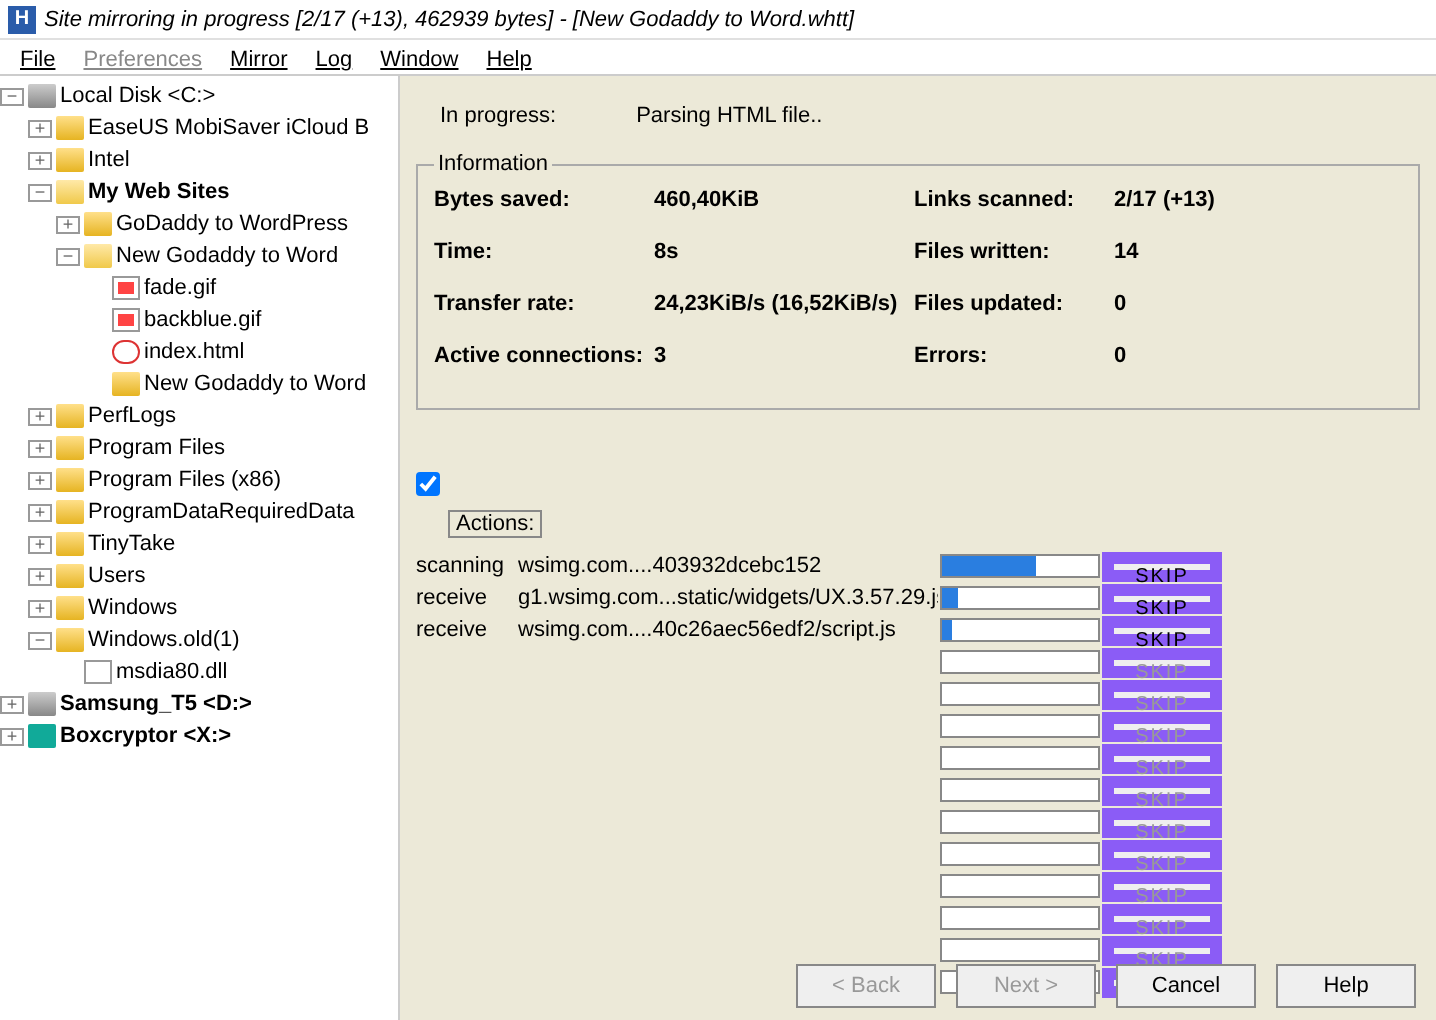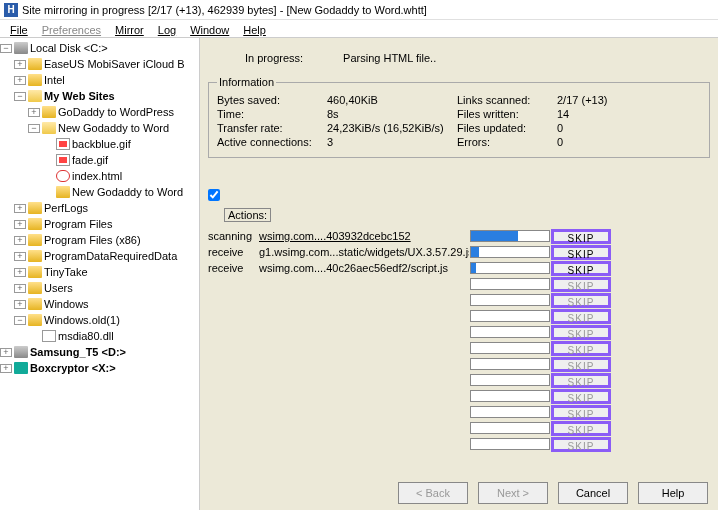--- a/index.html
+++ b/index.html
@@ -1,19 +1,19 @@
 <!DOCTYPE html>
 <html><head>
 <meta charset="utf-8">
 <style>
 * { box-sizing: border-box; margin: 0; padding: 0; }
 body { font-family: "Segoe UI", Tahoma, sans-serif; font-size: 11px; color: #000; background: #fff; width: 718px; height: 510px; overflow: hidden; }
 .titlebar { height: 20px; display: flex; align-items: center; padding: 0 4px; background: #fff; border-bottom: 1px solid #e0e0e0; }
 .titlebar .icon { width: 14px; height: 14px; background: #2a5caa; color: #fff; font-weight: bold; font-size: 10px; display: flex; align-items: center; justify-content: center; margin-right: 4px; }
-.titlebar .title { font-size: 11px; }
+.titlebar .title { font-size: 11px; font-style: italic; }
 .menubar { height: 18px; display: flex; align-items: flex-end; padding: 0 4px; gap: 2px; border-bottom: 1px solid #ccc; }
 .menubar .item { padding: 1px 6px; cursor: pointer; }
 .menubar .item.disabled { color: #888; }
 .menubar .item .ul { text-decoration: underline; }
 .main { display: flex; height: calc(510px - 38px); }
 .tree { width: 200px; border-right: 1px solid #ccc; padding: 2px 0; overflow: hidden; }
 .node { display: flex; align-items: center; height: 16px; white-space: nowrap; }
 .tw { width: 12px; text-align: center; font-size: 9px; color: #666; cursor: pointer; border: 1px solid #999; height: 9px; line-height: 7px; margin-right: 2px; }
 .sp { display: inline-block; width: 14px; }
 .ic { width: 14px; height: 12px; margin-right: 2px; display: inline-block; }
@@ -22,31 +22,31 @@
 .ic.folder-open { background: linear-gradient(#ffe9a8,#f0c94a); border-radius: 1px; }
 .ic.file { background: #fff; border: 1px solid #999; }
 .ic.gif { background: #fff; border: 1px solid #999; position: relative; }
 .ic.gif::after { content:""; position:absolute; inset:2px; background:#f44; }
 .ic.html { background:#fff; border:1px solid #d33; border-radius:6px; }
 .ic.box { background:#1a9; border-radius:1px; }
 .lbl { font-size: 11px; }
 .lbl.bold { font-weight: 600; }
 .content { flex: 1; background: #ece9d8; padding: 6px 8px 8px 8px; display: flex; flex-direction: column; position: relative; }
 .row { display: flex; align-items: center; margin: 2px 0; }
-.kv { display: grid; grid-template-columns: 110px 130px 100px 80px; row-gap: 2px; font-size: 11px; }
-fieldset { border: 1px solid #aaa; padding: 6px 8px 9px 8px; margin-top: 8px; }
+.kv { display: grid; grid-template-columns: 110px 130px 100px 80px; row-gap: 14px; font-size: 11px; font-weight: bold; }
+fieldset { border: 1px solid #aaa; padding: 6px 8px 20px 8px; margin-top: 8px; }
 legend { font-size: 11px; padding: 0 2px; }
 .act-head { display:flex; align-items:center; gap:4px; margin-top:10px; }
 .act-head input { width:12px; height:12px; }
 .act-head .boxlabel { border:1px solid #888; padding:0 3px;margin-top:40px; }
 .actions { margin-top: 6px; }
 .actrow { display: grid; grid-template-columns: 50px 210px 80px 60px; align-items: center; height: 16px; gap: 1px; }
 .bar { height: 12px; border: 1px solid #888; background: #fff; position: relative; }
 .barfill { position: absolute; inset: 0; background: #2a7ee0; }
-.skipbtn { height: 15px; font-size: 10px; border: 3px solid #8b5cf6; background: #efefef; text-align: center; line-height: 13px; cursor: pointer; letter-spacing: 1px;}
+.skipbtn { height: 15px; font-size: 10px; border: 6px solid #8b5cf6; background: #efefef; text-align: center; line-height: 13px; cursor: pointer; letter-spacing: 1px;}
 .skipbtn.disabled { color: #999; cursor: default; }
 .footer { position: absolute; bottom: 6px; right: 10px; display: flex; gap: 10px; }
 .btn { width: 70px; height: 22px; border: 1px solid #888; background: #efefef; font-size: 11px; display: flex; align-items: center; justify-content: center; cursor: pointer; }
 .btn.disabled { color: #999; cursor: default; }
 </style>
 </head>
 <body>
 
 <div class="titlebar">
   <span class="icon">H</span>
@@ -100,29 +100,29 @@
         <span class="tw">−</span>
         <span class="ic folder-open"></span>
         <span class="lbl">New Godaddy to Word</span>
       </div>
     <div class="node">
         <span class="sp"></span>
         <span class="sp"></span>
         <span class="sp"></span>
         <span class="sp"></span>
         <span class="ic gif"></span>
+        <span class="lbl">fade.gif</span>
+      </div>
+    <div class="node">
+        <span class="sp"></span>
+        <span class="sp"></span>
+        <span class="sp"></span>
+        <span class="sp"></span>
+        <span class="ic gif"></span>
         <span class="lbl">backblue.gif</span>
-      </div>
-    <div class="node">
-        <span class="sp"></span>
-        <span class="sp"></span>
-        <span class="sp"></span>
-        <span class="sp"></span>
-        <span class="ic gif"></span>
-        <span class="lbl">fade.gif</span>
       </div>
     <div class="node">
         <span class="sp"></span>
         <span class="sp"></span>
         <span class="sp"></span>
         <span class="sp"></span>
         <span class="ic html"></span>
         <span class="lbl">index.html</span>
       </div>
     <div class="node">
@@ -194,21 +194,21 @@
         <span class="lbl bold">Samsung_T5 &lt;D:&gt;</span>
       </div>
     <div class="node">
         <span class="tw">+</span>
         <span class="ic box"></span>
         <span class="lbl bold">Boxcryptor &lt;X:&gt;</span>
       </div>
   </div>
 
   <div class="content">
-    <div class="row" style="margin:8px 0 4px 37px; gap:40px;">
+    <div class="row" style="margin:8px 0 4px 12px; gap:40px;">
       <span>In progress:</span>
       <span>Parsing HTML file..</span>
     </div>
 
     <fieldset>
       <legend>Information</legend>
       <div class="kv">
         <span>Bytes saved:</span>
           <span>460,40KiB</span>
         <span>Links scanned:</span>
@@ -229,21 +229,21 @@
     </fieldset>
 
     <div class="act-head">
       <input type="checkbox" checked="" style="">
       <span class="boxlabel">Actions:</span>
     </div>
 
     <div class="actions" id="actions">
         <div class="actrow">
           <span>scanning</span>
-          <span style="overflow: hidden; text-decoration: underline;">wsimg.com....403932dcebc152</span>
+          <span style="overflow: hidden;">wsimg.com....403932dcebc152</span>
           <div class="bar">
             <div class="barfill" style="width: 60%;"></div>
           </div>
           <div class="skipbtn">SKIP</div>
         </div>
         <div class="actrow">
           <span>receive</span>
           <span style="overflow: hidden;">g1.wsimg.com...static/widgets/UX.3.57.29.js</span>
           <div class="bar">
             <div class="barfill" style="width: 10%;"></div>

